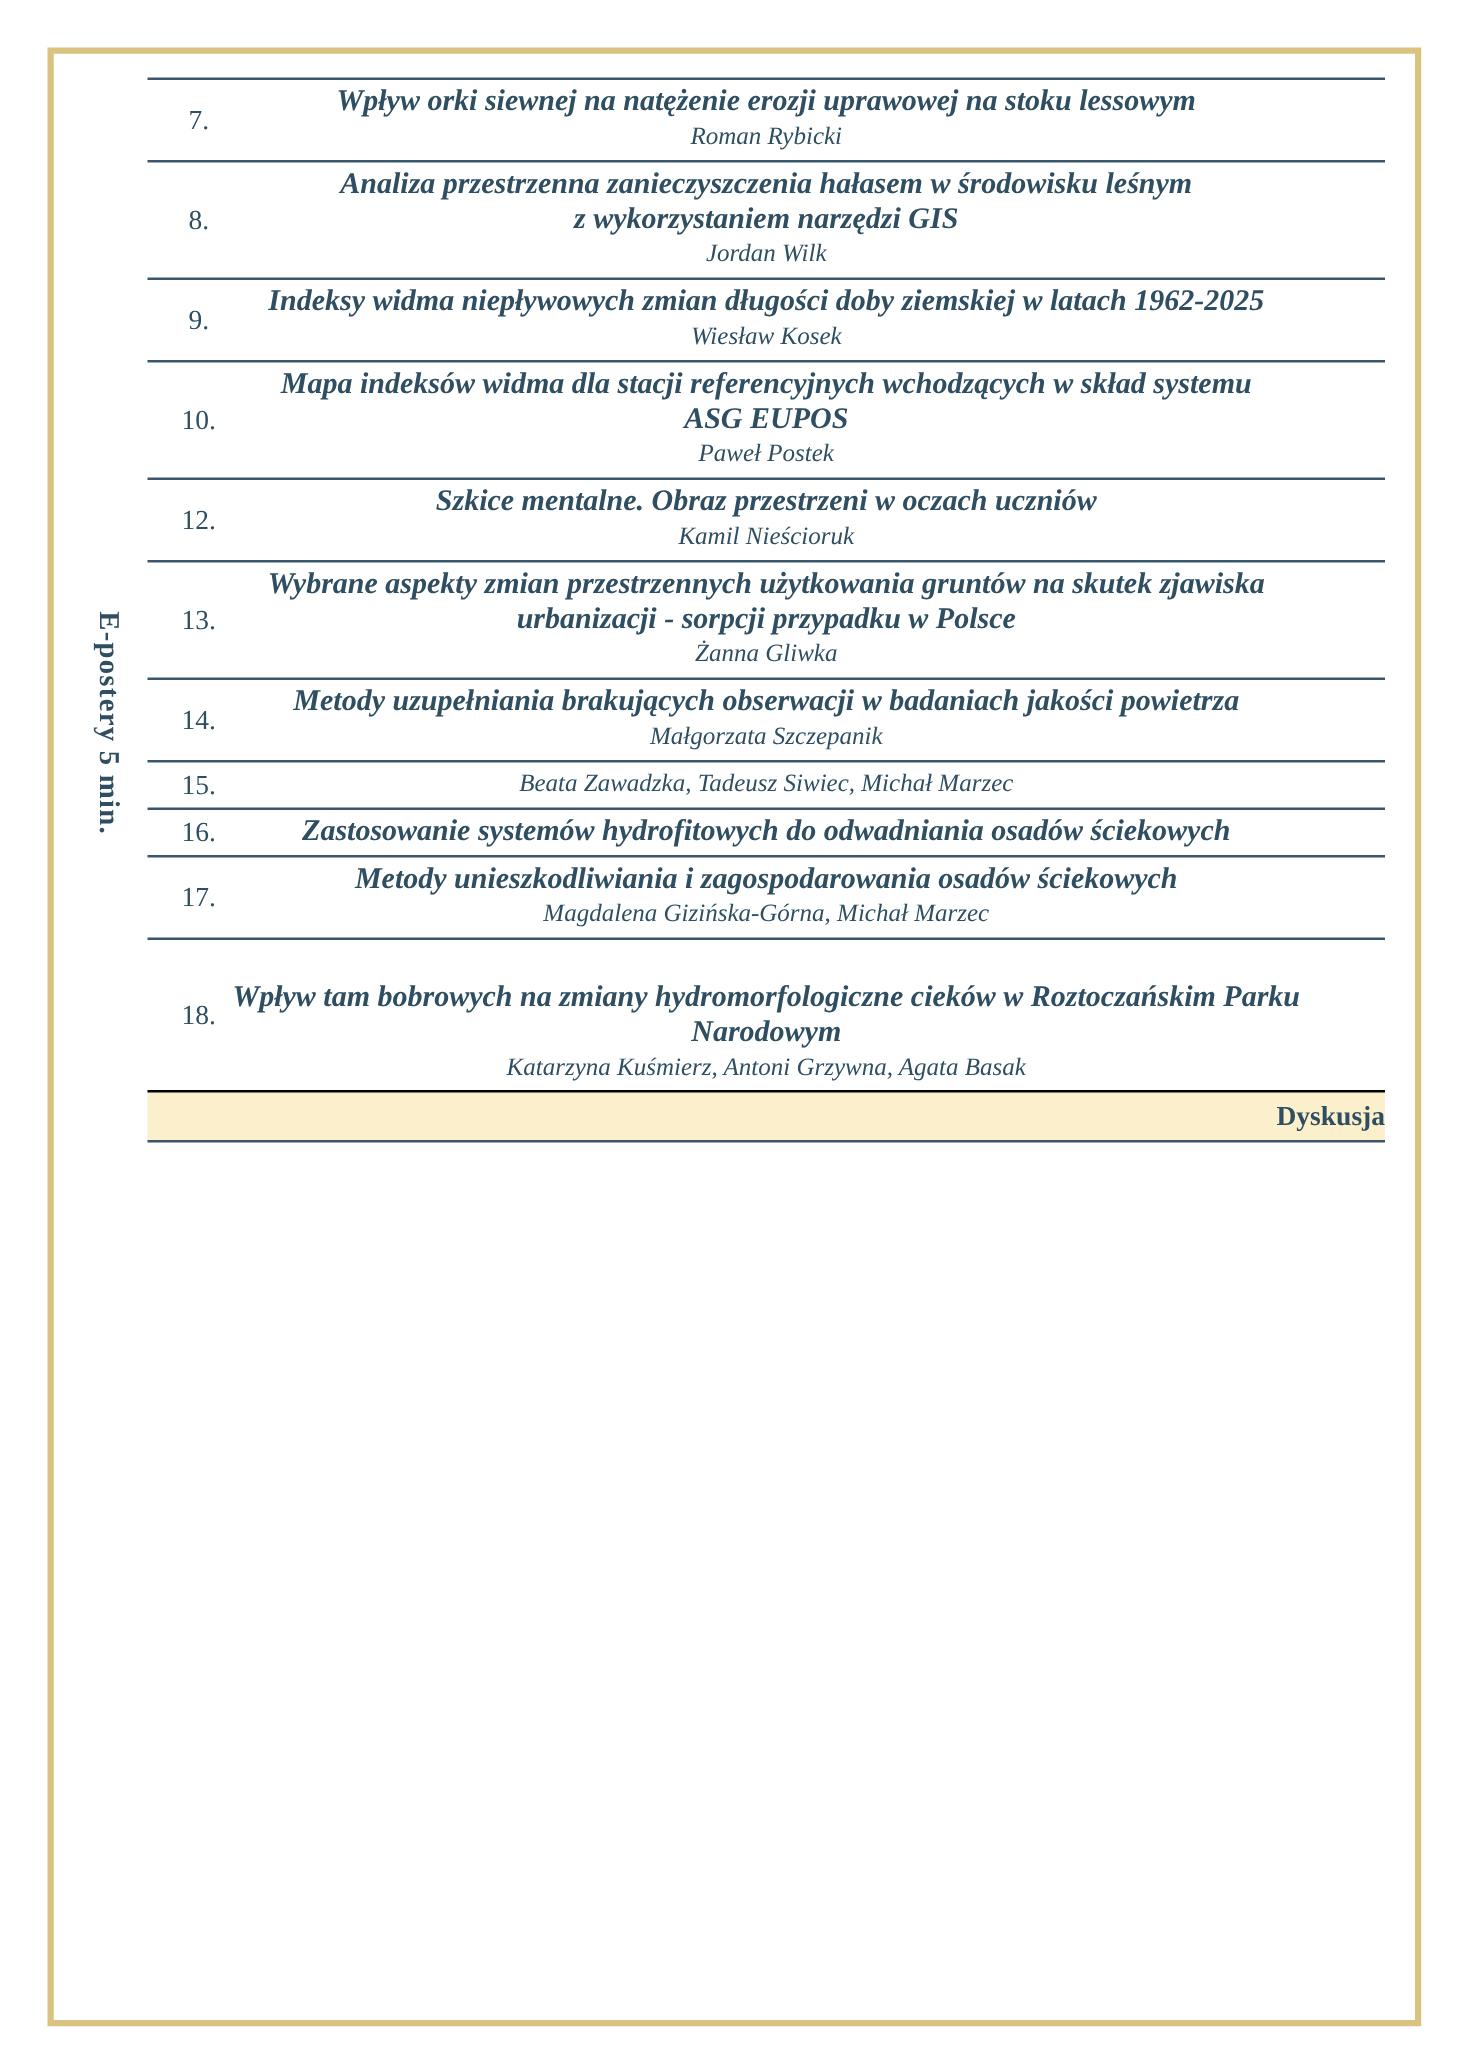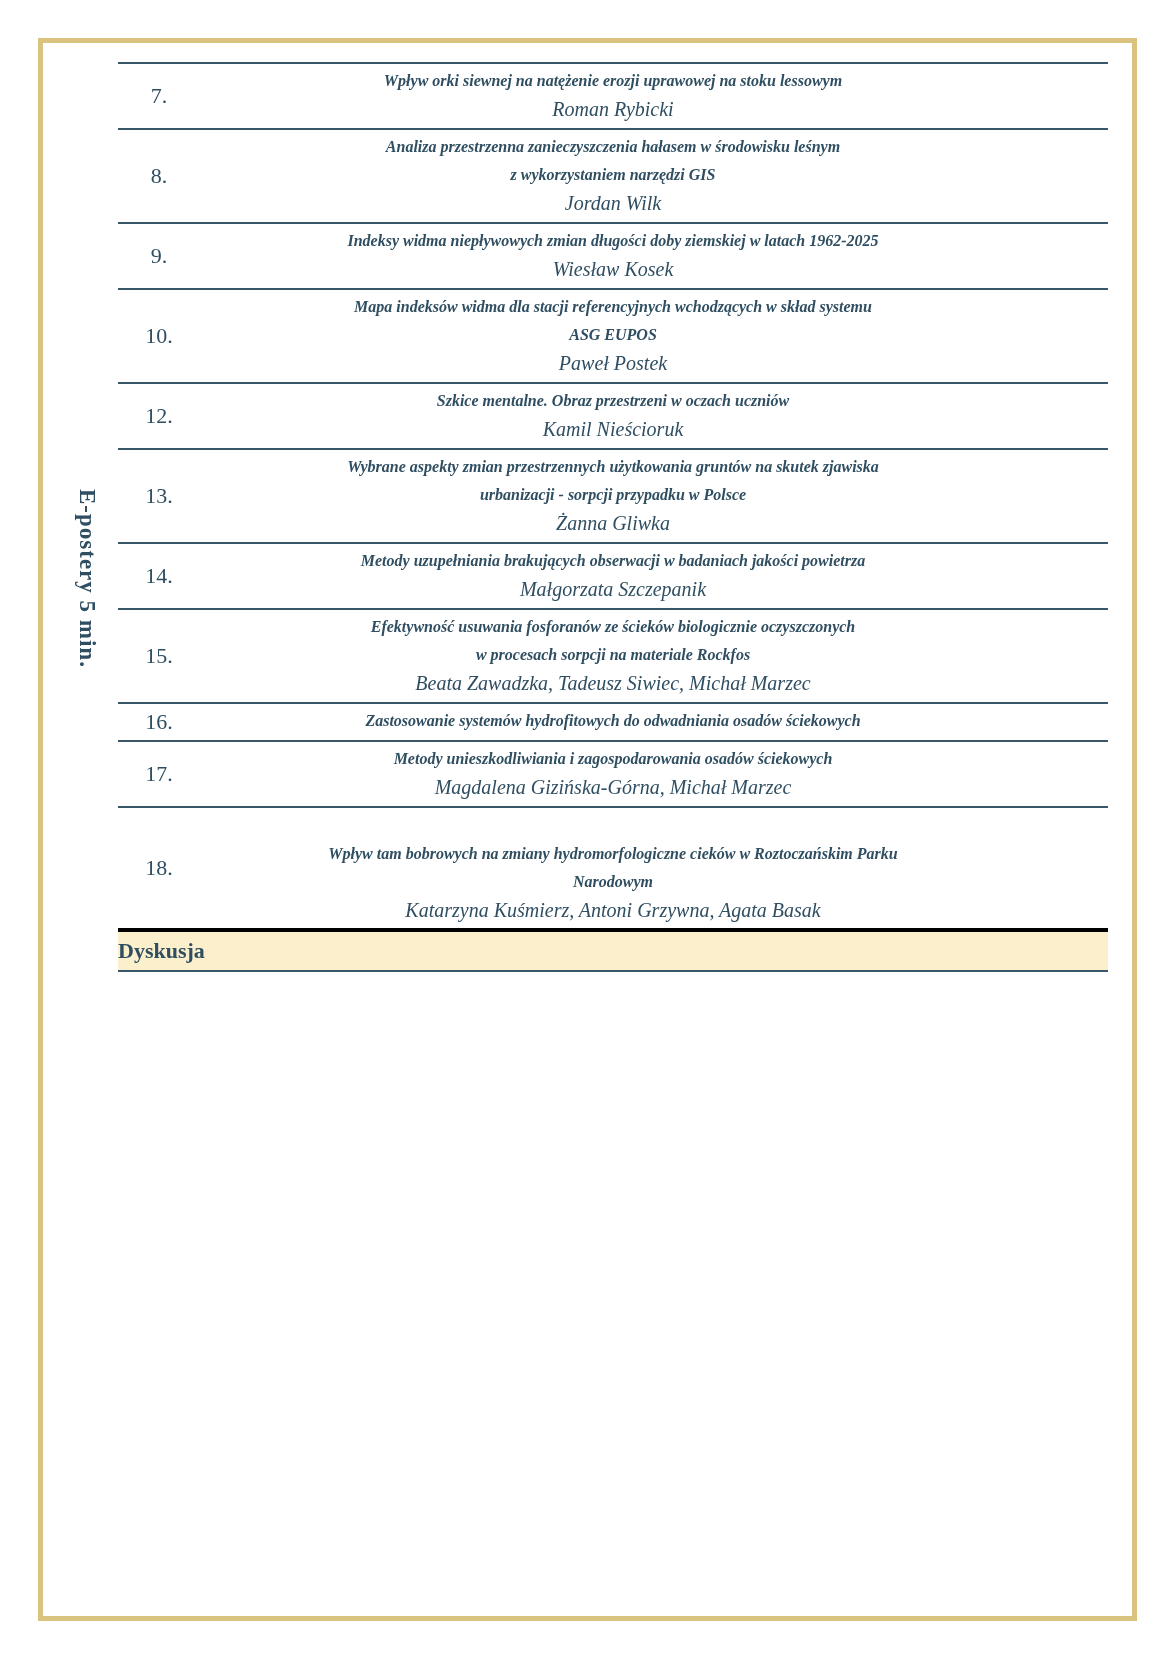--- a/index.html
+++ b/index.html
@@ -43,39 +43,39 @@
   }
   .num{
     position:absolute;
     left:0;top:50%;
     transform:translateY(-50%);
     width:82px;
     text-align:center;
     font-size:22px;
   }
   .title{
-    font-size:16px;
+    font-size:24px;
     line-height:28px;
     font-weight:bold;
     font-style:italic;
     white-space:pre-line;
   }
   .authors{
     font-size:20px;
     line-height:28px;
     font-style:italic;
   }
   .row-tall .cell{
     padding:32px 0 4px 0;
   }
   .row-dyskusja{
-    border-top:4px solid #000000;
+    border-top:2px solid #000000;
     border-bottom:2px solid #3a566b;
     background:#fbf0cb;
-    text-align:left;
+    text-align:right;
     padding:5px 0;
   }
   .dyskusja-label{
     font-size:22px;
     font-weight:bold;
     line-height:28px;
   }
 </style>
 </head>
 <body>
@@ -143,22 +143,20 @@
       <span class="num">14.</span>
       <div class="cell">
         <div class="title">Metody uzupełniania brakujących obserwacji w badaniach jakości powietrza</div>
         <div class="authors">Małgorzata Szczepanik</div>
       </div>
     </div>
 
     <div class="row">
       <span class="num">15.</span>
       <div class="cell">
-        <div class="title">Efektywność usuwania fosforanów ze ścieków biologicznie oczyszczonych
-w procesach sorpcji na materiale Rockfos</div>
         <div class="authors">Beata Zawadzka, Tadeusz Siwiec, Michał Marzec</div>
       </div>
     </div>
 
     <div class="row">
       <span class="num">16.</span>
       <div class="cell">
         <div class="title">Zastosowanie systemów hydrofitowych do odwadniania osadów ściekowych</div>
       </div>
     </div>

